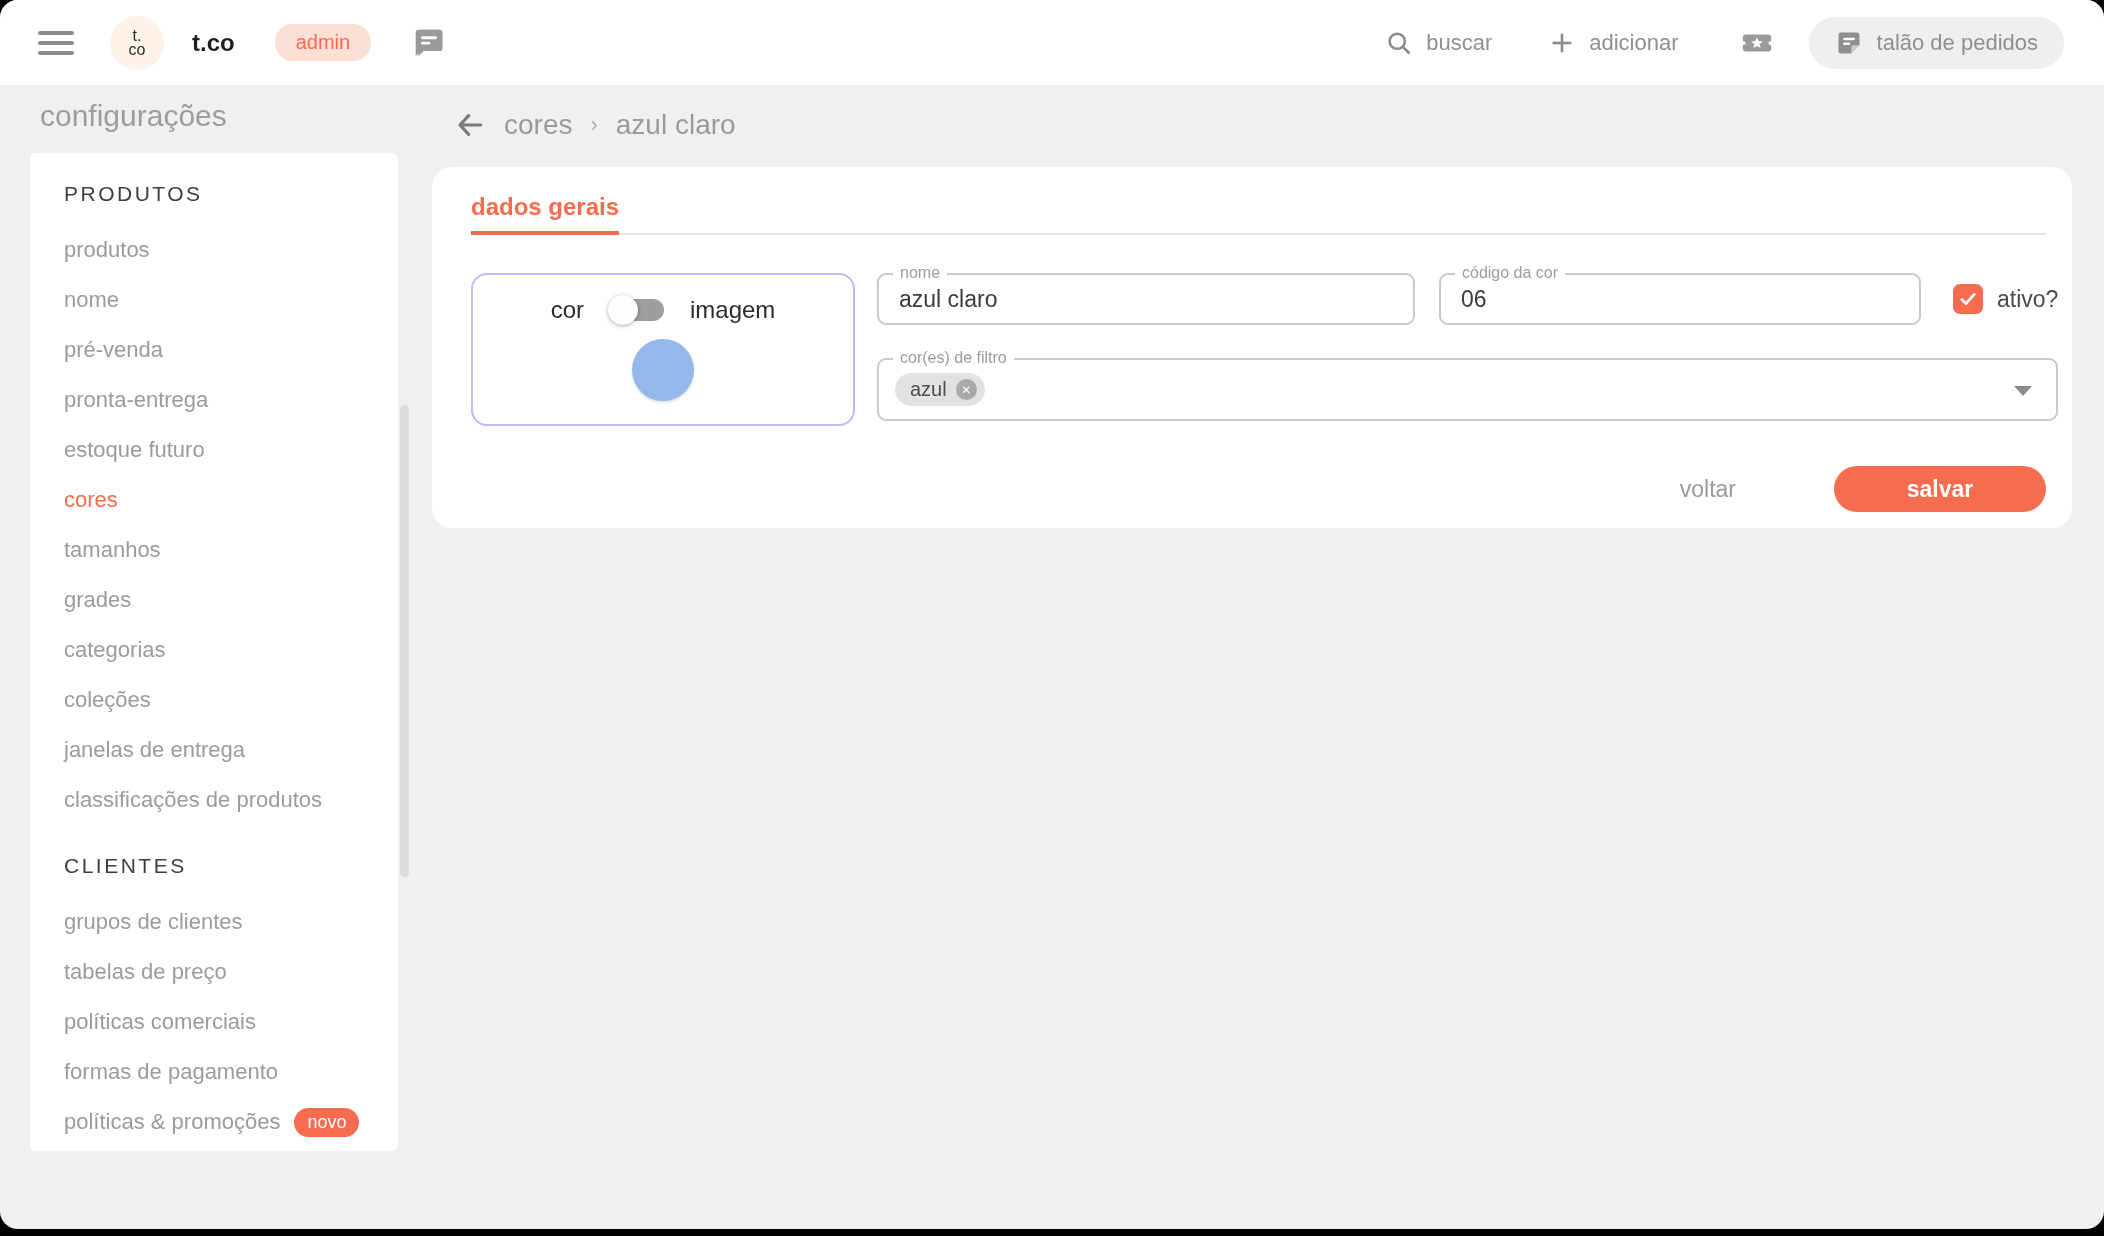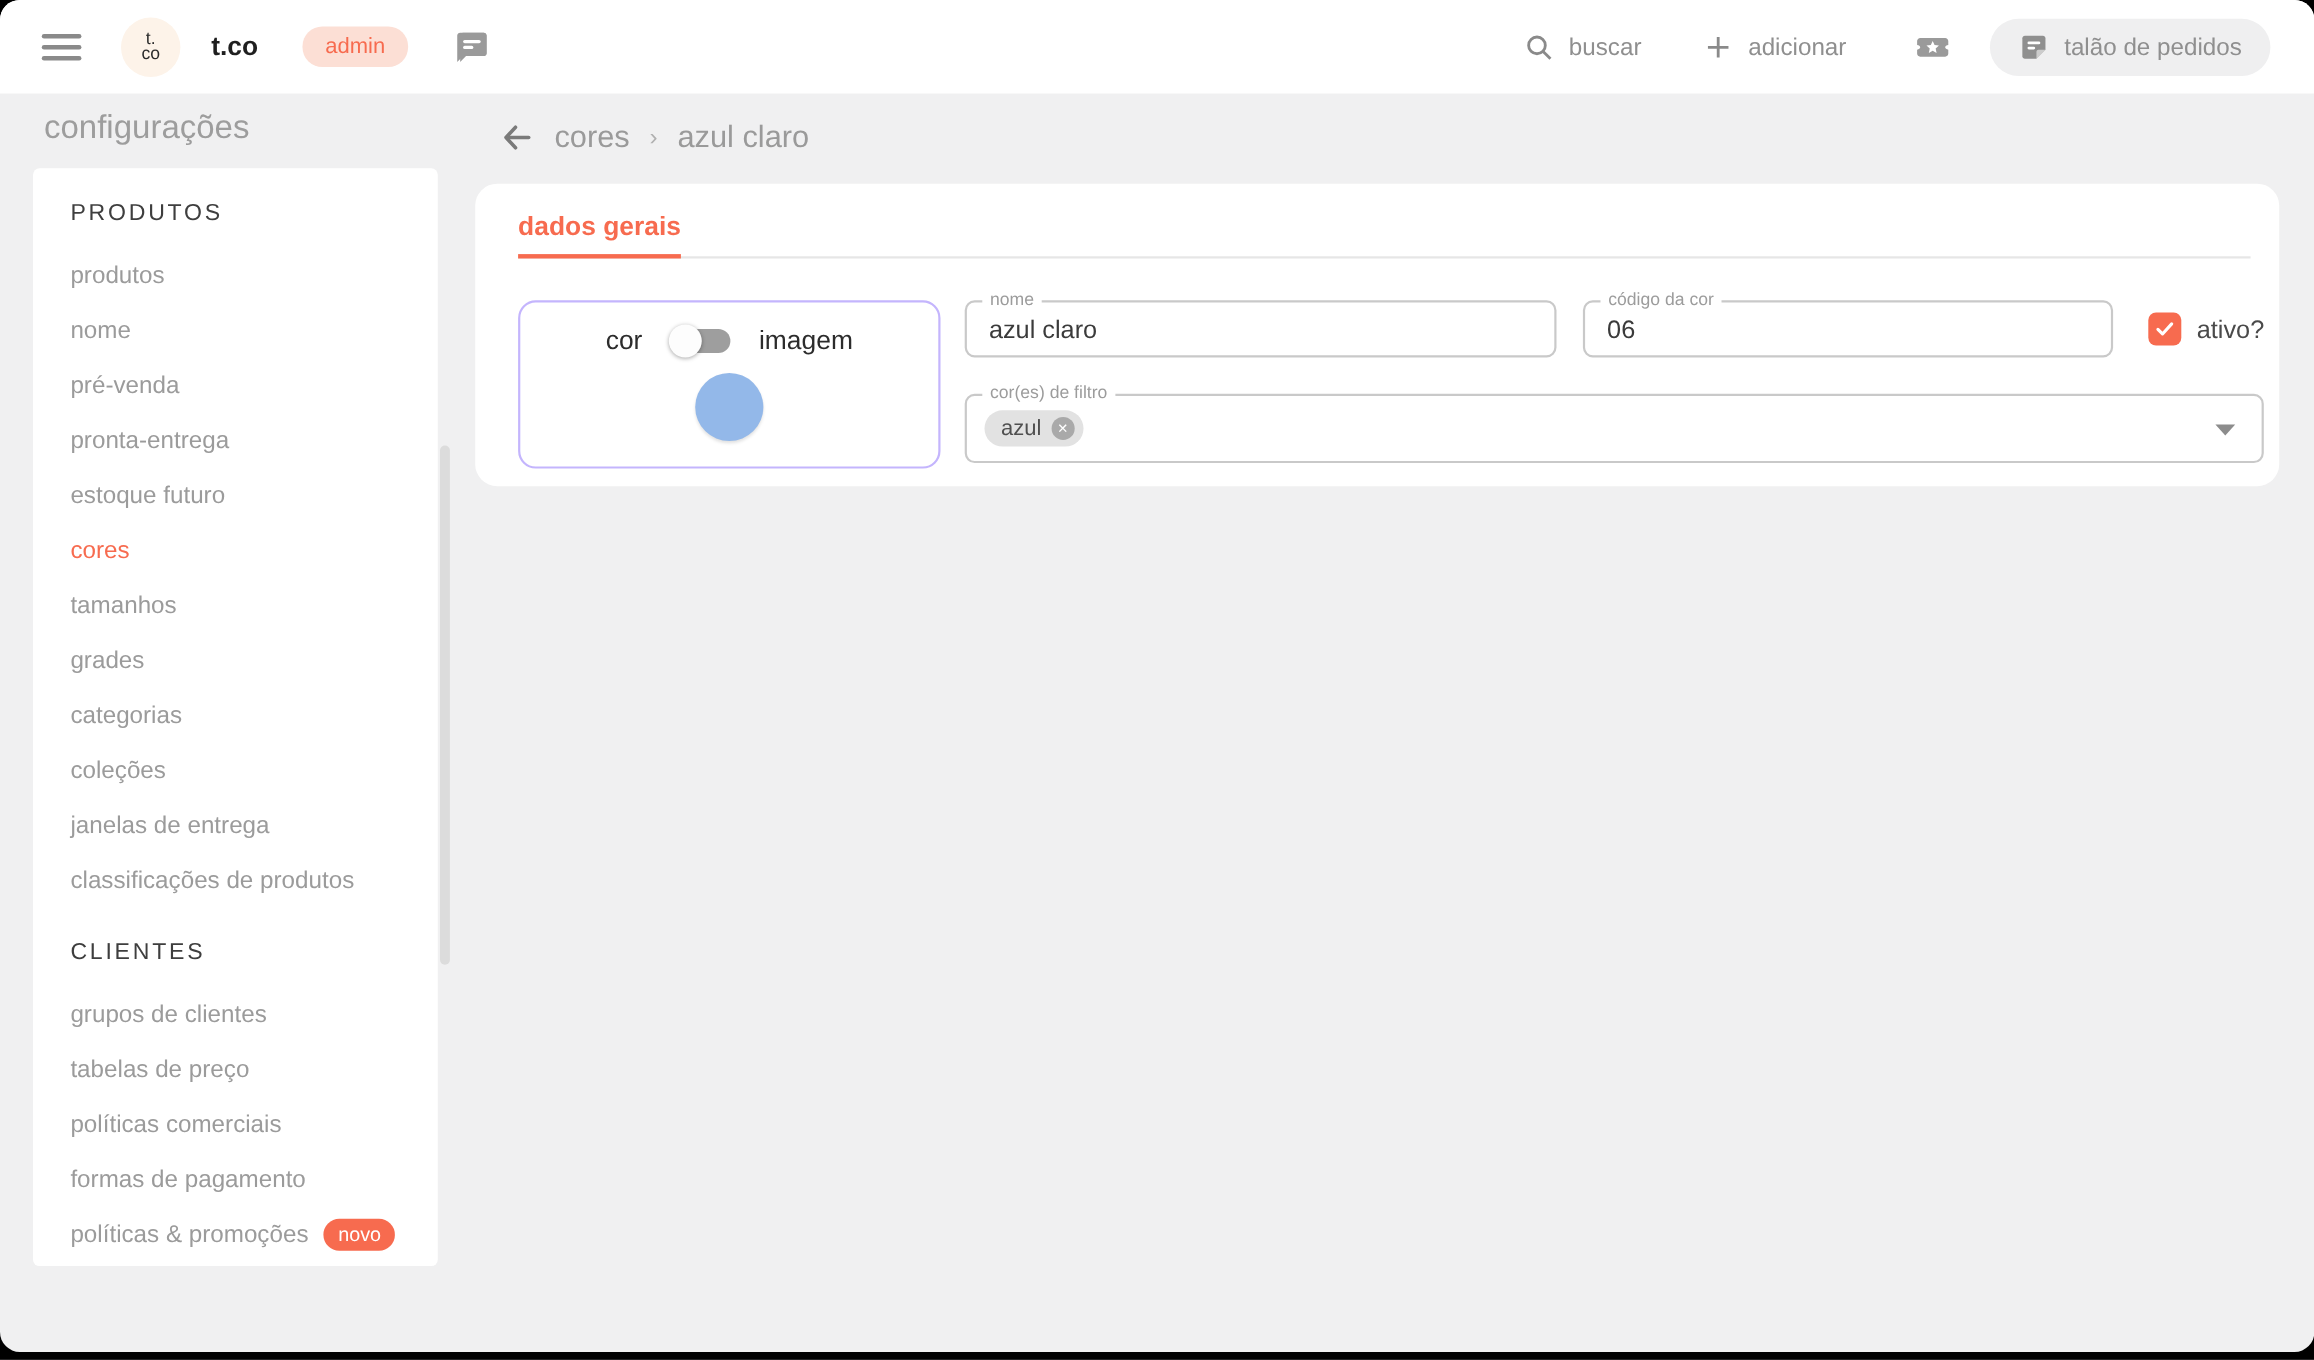--- a/index.html
+++ b/index.html
@@ -245,16 +245,20 @@
                 <span class="chip">
                   <span>azul</span>
                   <span class="chip-x">✕</span>
                 </span>
                 <span class="caret"></span>
               </div>
             </div>
           </div>
         </div>
 
+        <div class="actions">
+          <button class="voltar">voltar</button>
+          <button class="salvar">salvar</button>
+        </div>
       </section>
     </main>
   </div>
 </div>
 
 </body></html>

